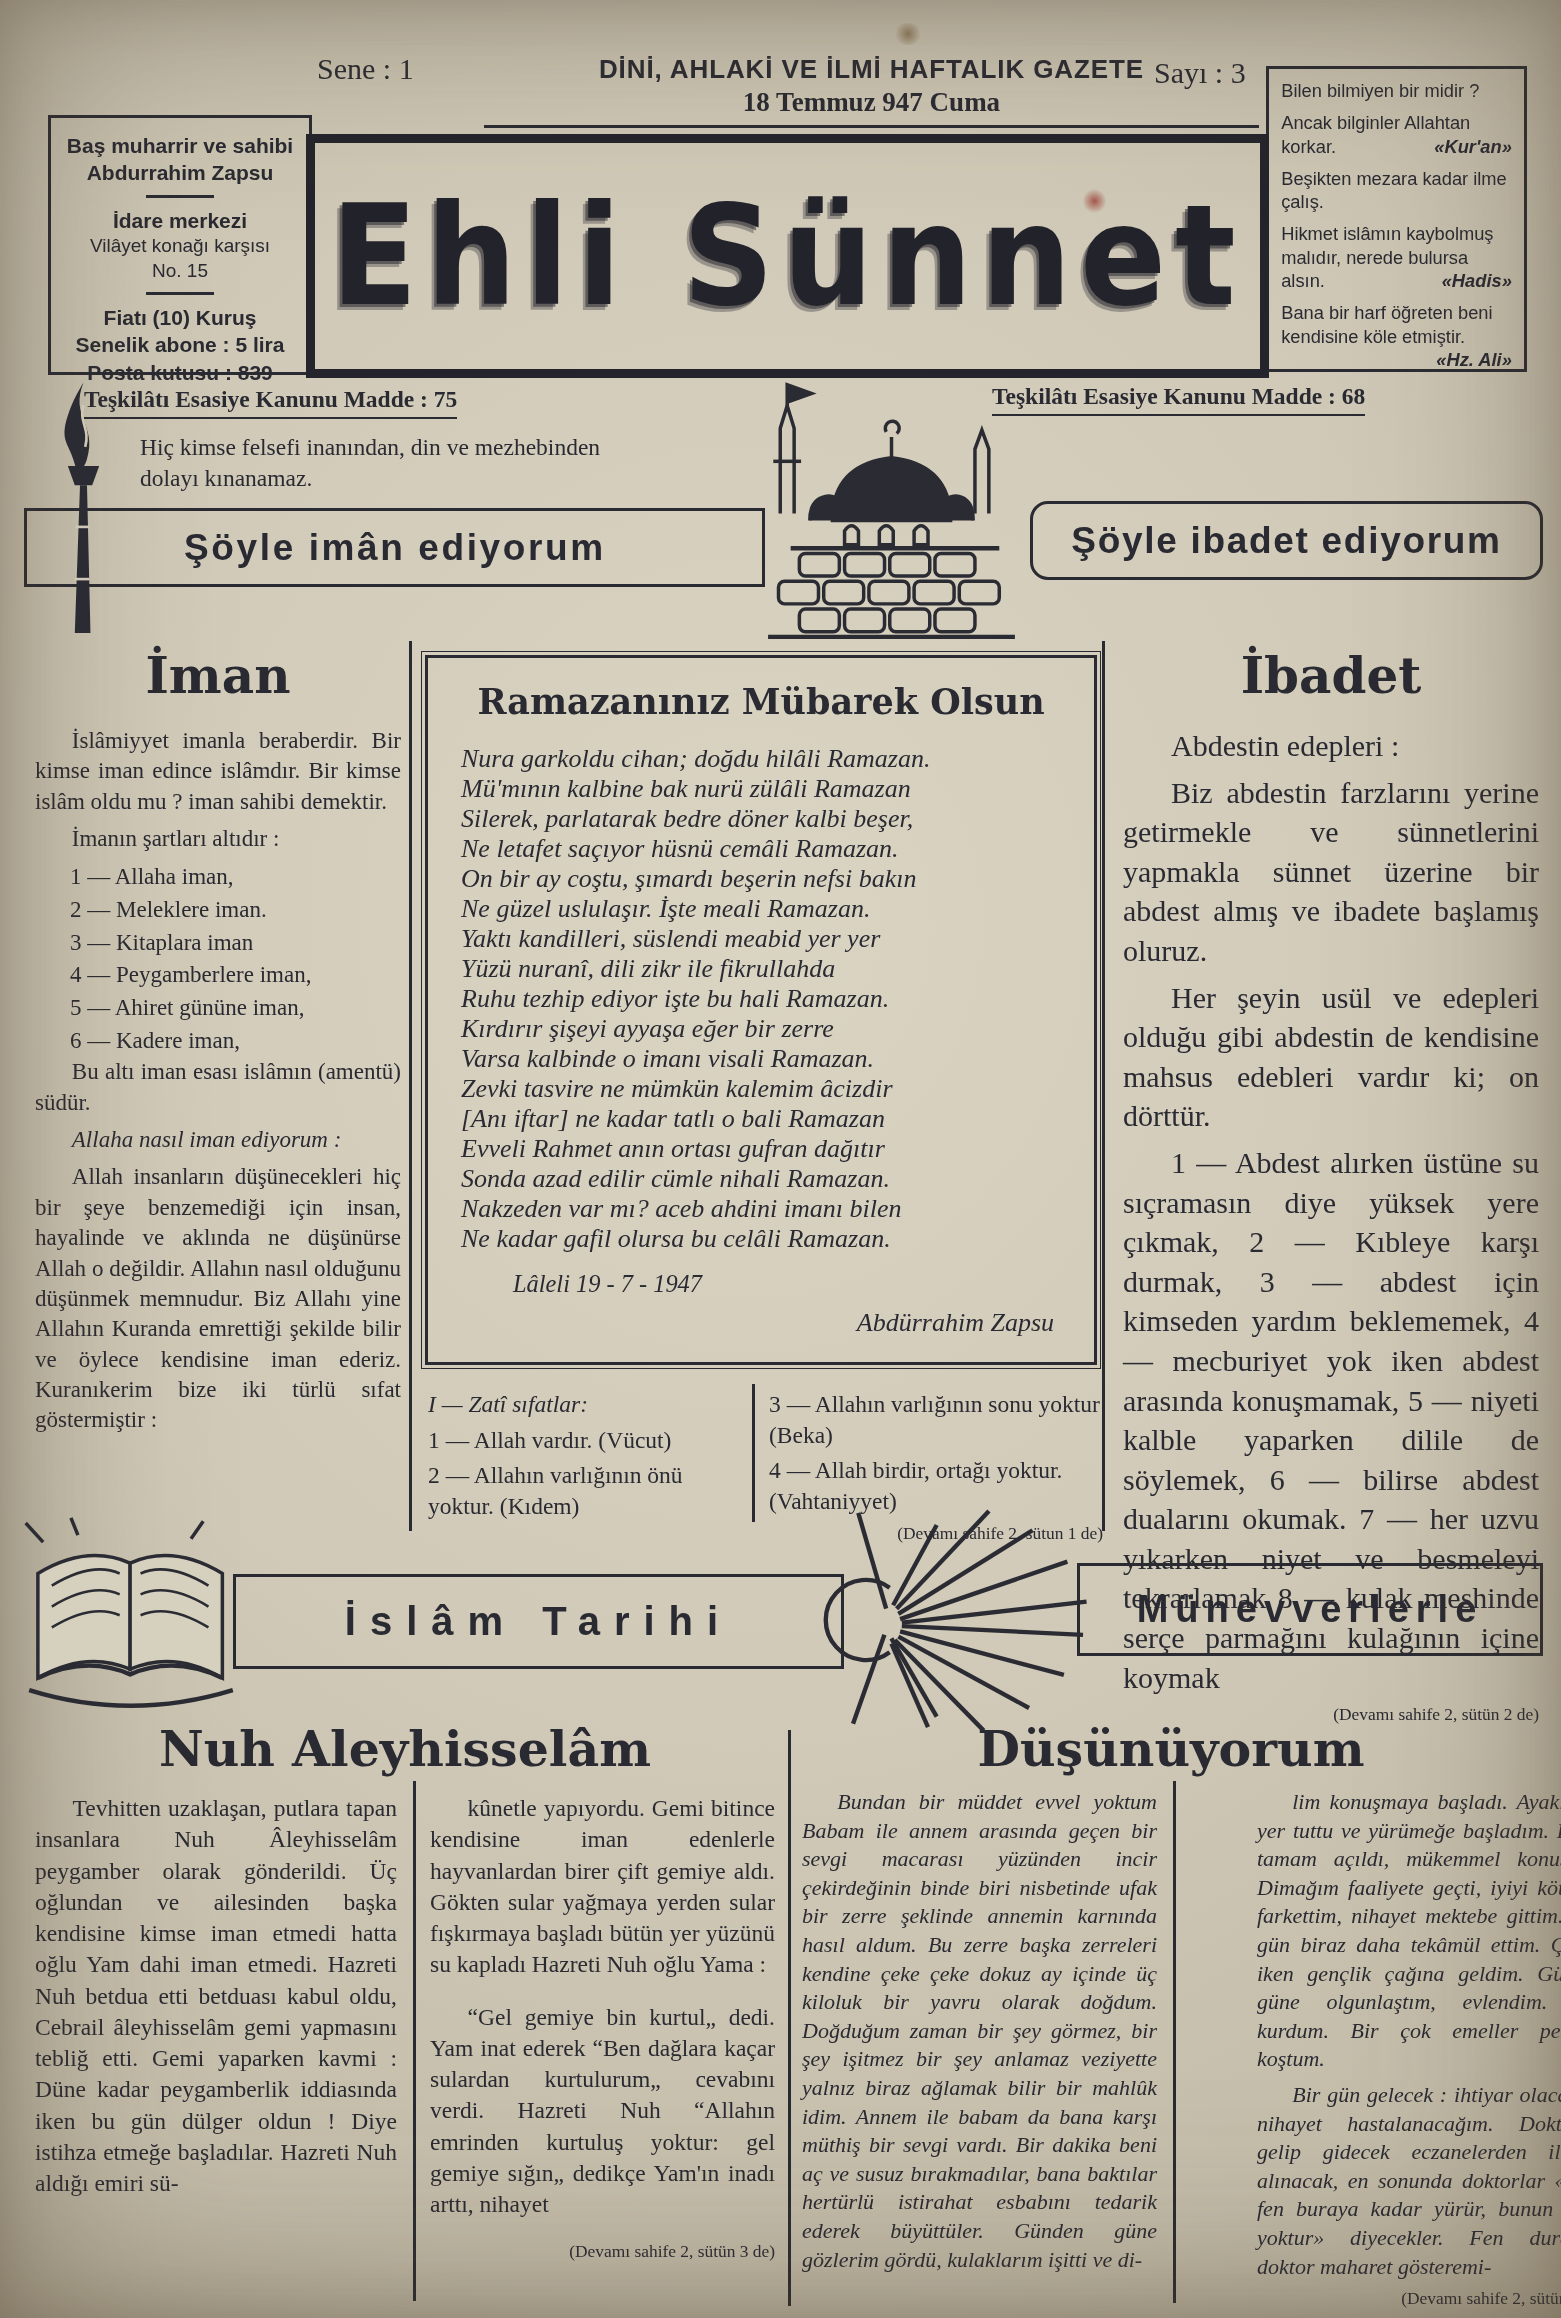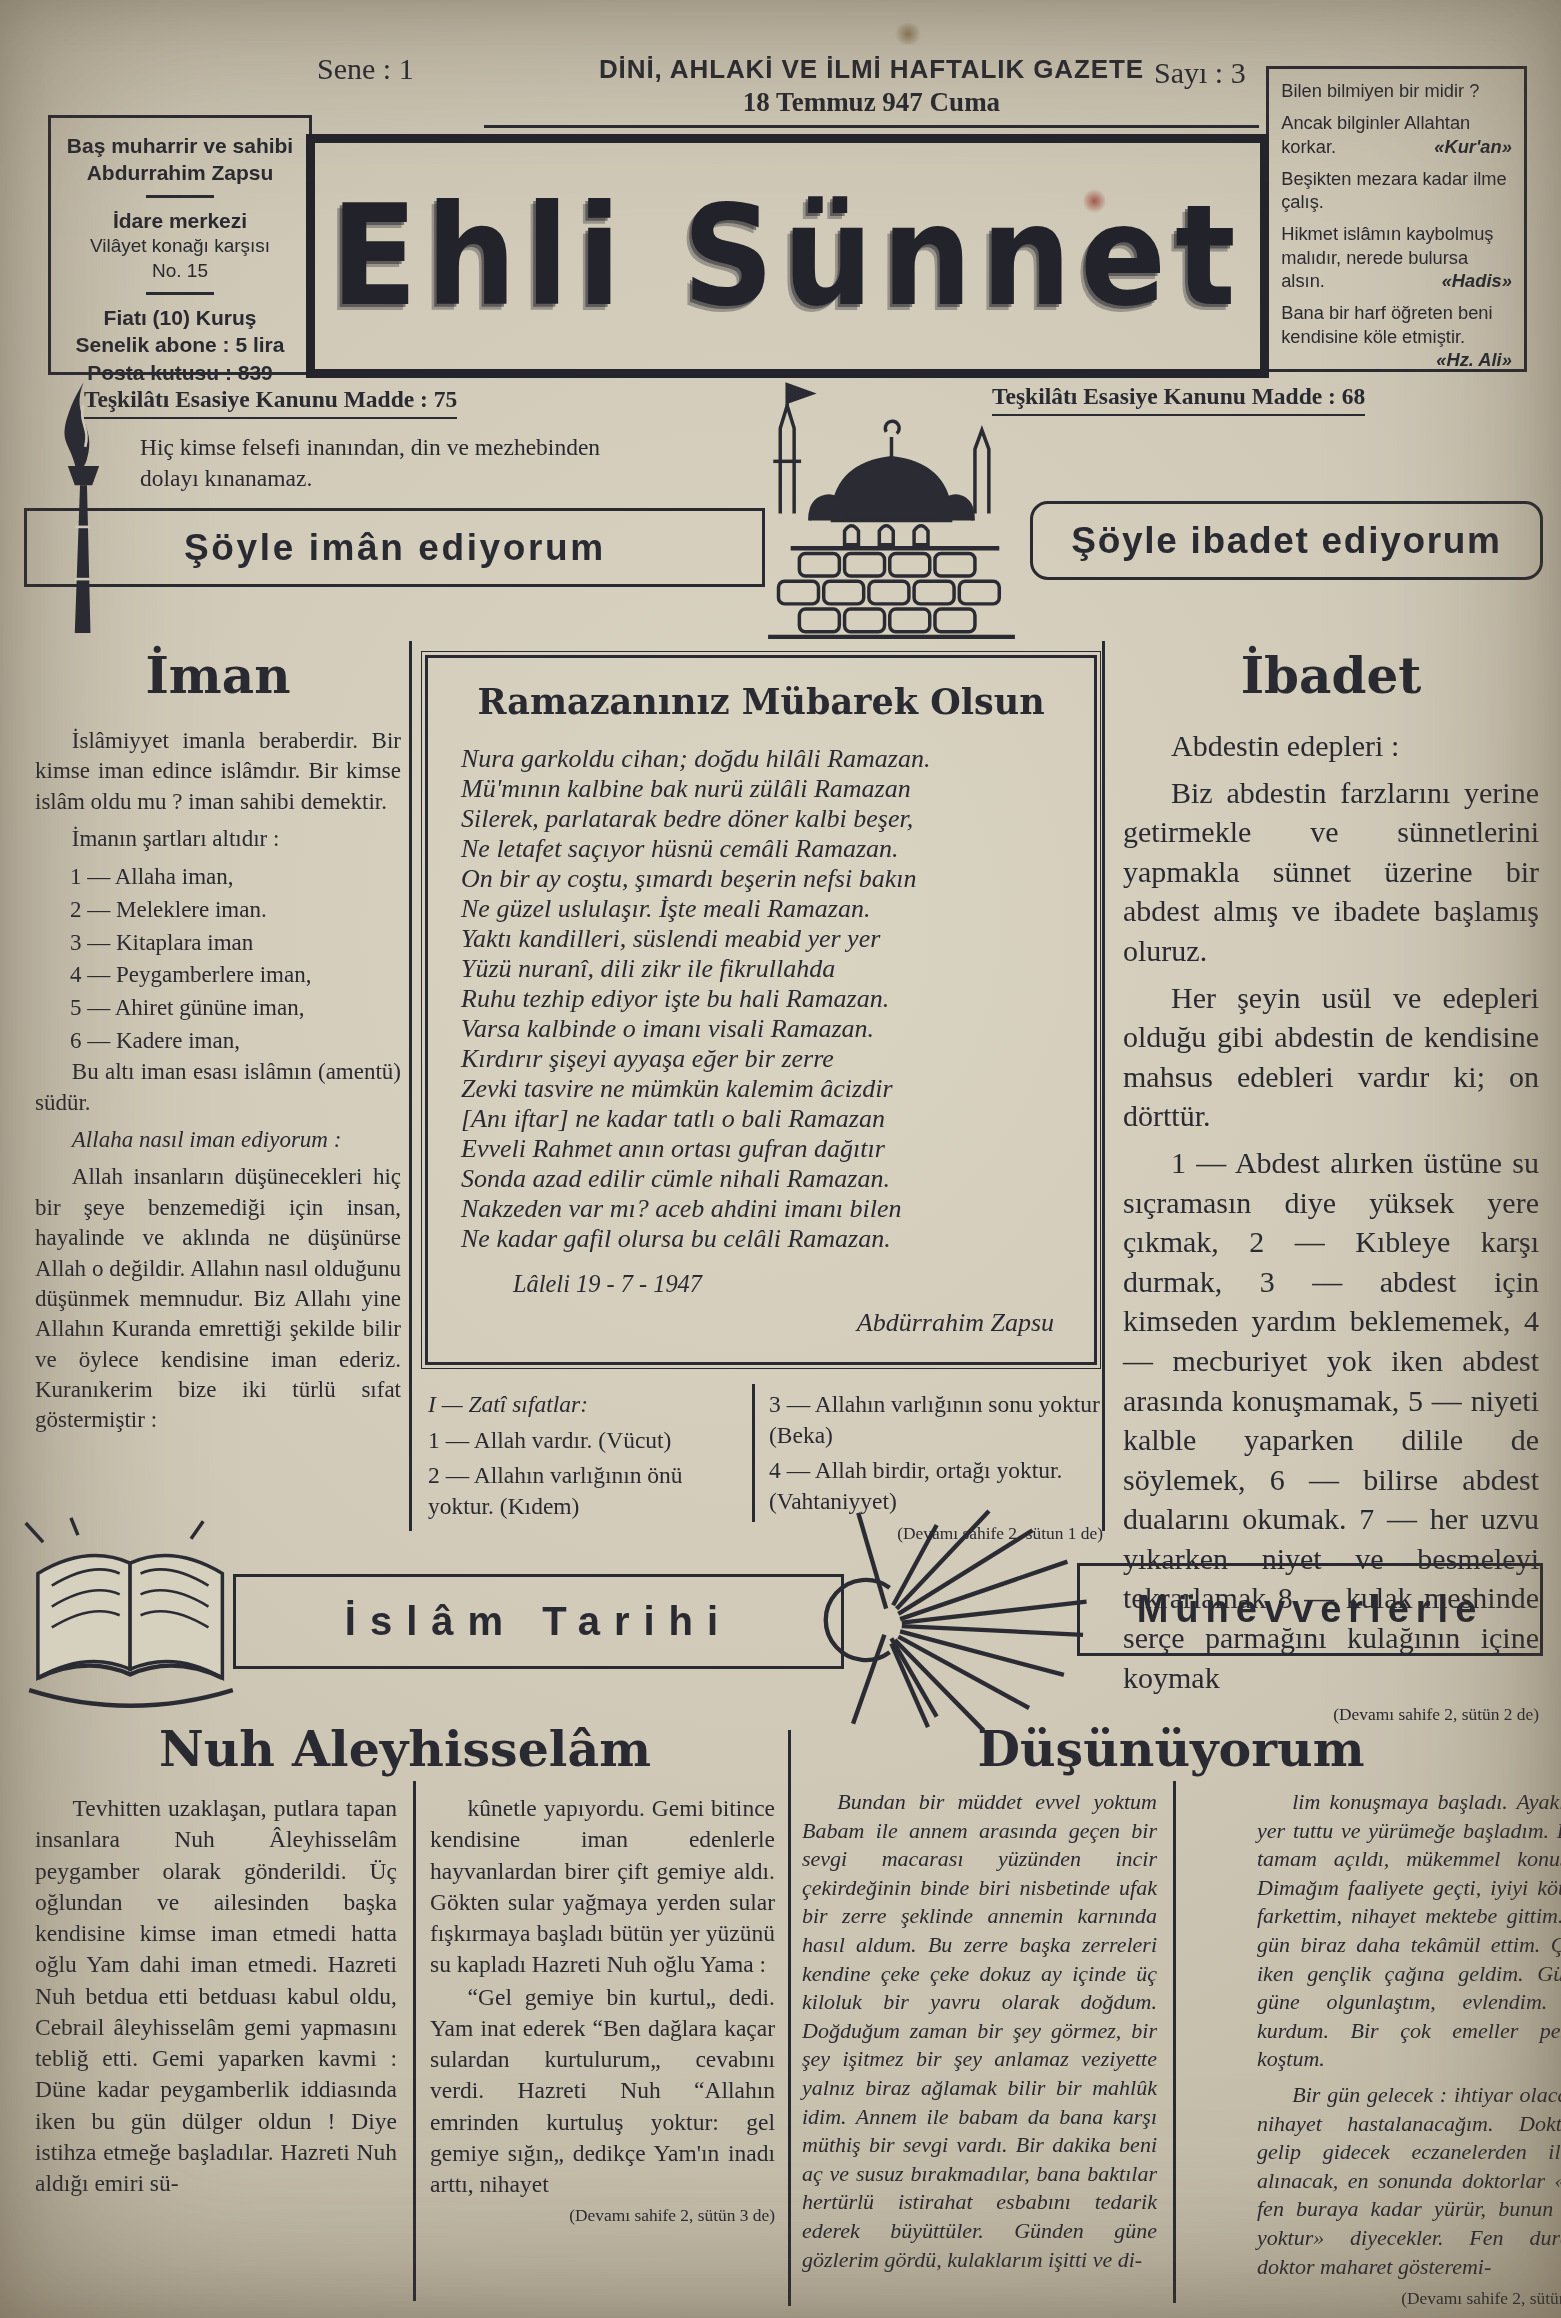--- a/index.html
+++ b/index.html
@@ -72,21 +72,21 @@
   .sif-right{left:769px; top:1389px; width:334px;}
   .sif-div{left:752px; top:1384px; height:138px;}
   
   .book{left:17.4px; top:1516px; width:228px; height:202px; z-index:3;}
   .band2-left{left:233px; top:1574px; width:605px; height:89px; font-size:40px; letter-spacing:14px;}
   .sunburst{left:806px; top:1504px; width:291px; height:232px; z-index:2;}
   .band2-right{left:1077px; top:1563px; width:460px; height:87px; font-size:38px; letter-spacing:7px;}
   
   .nuh-title{left:35px; top:1720px; width:740px; text-align:center; font-family:"DejaVu Serif", serif; font-weight:bold; font-size:49px;}
   .dus-title{left:801px; top:1720px; width:740px; text-align:center; font-family:"DejaVu Serif", serif; font-weight:bold; font-size:49px;}
-  .btxt p{font-size:23.5px; line-height:1.33; text-align:justify; text-indent:1.6em; margin:0 0 1px 0;}
+  .btxt p{font-size:23.5px; line-height:1.33; text-align:justify; text-indent:1.6em; margin:0 0 21px 0;}
   .nuh-c1{left:35px; top:1793px; width:362px;}
   .nuh-c2{left:430px; top:1793px; width:345px;}
   .dtxt p{font-size:22px; line-height:1.3; font-style:italic; text-align:justify; text-indent:1.6em; margin:0 0 7px 0;}
   .dus-c1{left:802px; top:1788px; width:355px;}
   .dus-c2{left:1257px; top:1788px; width:350px;}
   
   .stain{border-radius:50%; pointer-events:none;}
   .stain1{left:1083px; top:188px; width:22.6px; height:26px; background:radial-gradient(circle, rgba(150,50,40,.75), rgba(150,50,40,0) 70%);}
   .stain2{left:893px; top:22.6px; width:30px; height:22.6px; background:radial-gradient(circle, rgba(110,80,40,.6), rgba(110,80,40,0) 70%);}
   svg{display:block;}
@@ -207,22 +207,22 @@
     <div class="poem-title">Ramazanınız Mübarek Olsun</div>
     <div class="poem-line">Nura garkoldu cihan; doğdu hilâli Ramazan.</div>
     <div class="poem-line">Mü'mının kalbine bak nurü zülâli Ramazan</div>
     <div class="poem-line">Silerek, parlatarak bedre döner kalbi beşer,</div>
     <div class="poem-line">Ne letafet saçıyor hüsnü cemâli Ramazan.</div>
     <div class="poem-line">On bir ay coştu, şımardı beşerin nefsi bakın</div>
     <div class="poem-line">Ne güzel uslulaşır.  İşte meali Ramazan.</div>
     <div class="poem-line">Yaktı kandilleri, süslendi meabid yer yer</div>
     <div class="poem-line">Yüzü nuranî, dili zikr ile fikrullahda</div>
     <div class="poem-line">Ruhu tezhip ediyor işte bu hali Ramazan.</div>
+    <div class="poem-line">Kırdırır şişeyi ayyaşa eğer bir zerre</div>
     <div class="poem-line">Varsa kalbinde o imanı visali Ramazan.</div>
-    <div class="poem-line">Kırdırır şişeyi ayyaşa eğer bir zerre</div>
     <div class="poem-line">Zevki tasvire ne mümkün kalemim âcizdir</div>
     <div class="poem-line">[Anı iftar] ne kadar tatlı o bali Ramazan</div>
     <div class="poem-line">Evveli Rahmet anın ortası gufran dağıtır</div>
     <div class="poem-line">Sonda azad edilir cümle nihali Ramazan.</div>
     <div class="poem-line">Nakzeden var mı? aceb ahdini imanı bilen</div>
     <div class="poem-line">Ne kadar gafil olursa bu celâli Ramazan.</div>
     <div class="poem-date">Lâleli 19 - 7 - 1947</div>
     <div class="poem-author">Abdürrahim Zapsu</div>
   </div>
 

